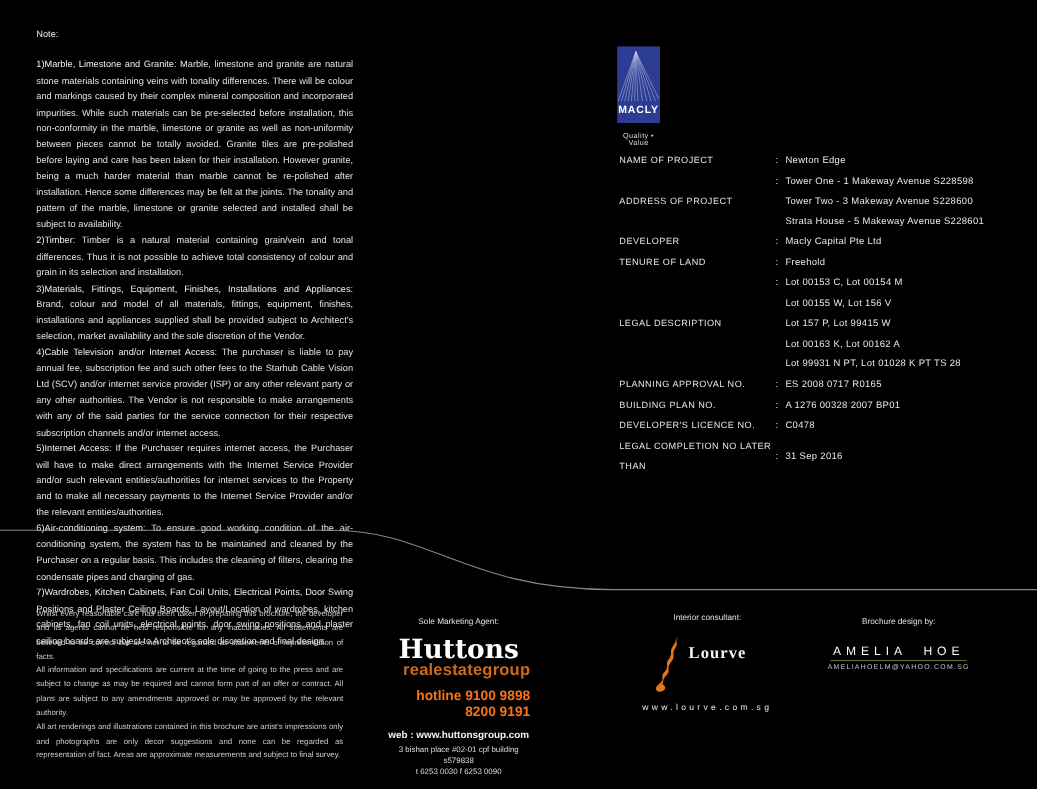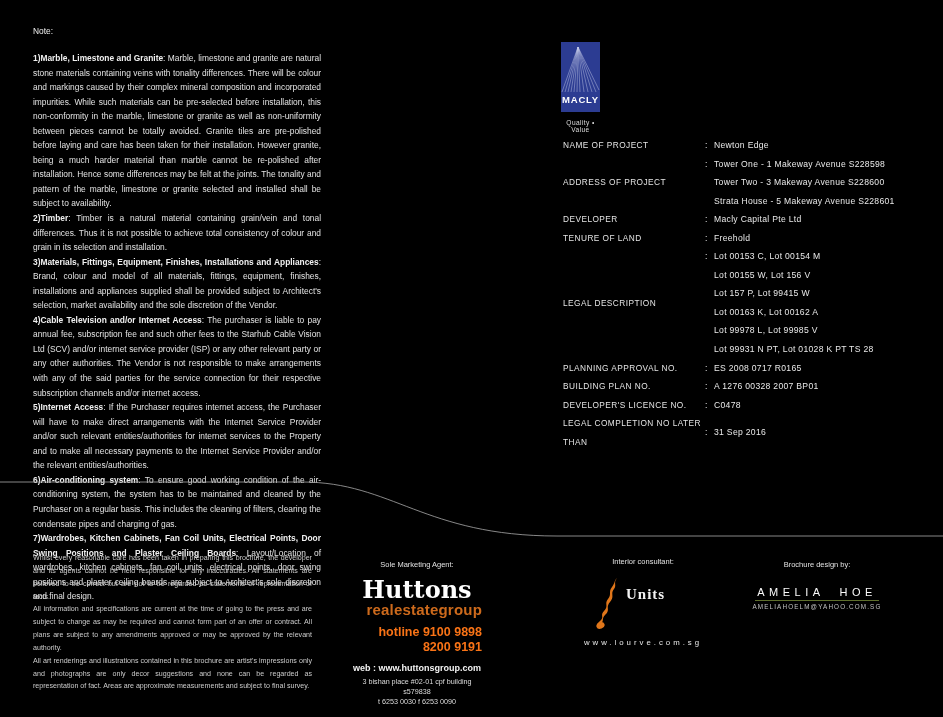--- a/index.html
+++ b/index.html
@@ -3,21 +3,21 @@
 <meta charset="utf-8">
 <style>
   html,body{margin:0;padding:0;background:#000;}
   #page{position:relative;width:943px;height:717px;background:#000;overflow:hidden;
         font-family:"Liberation Sans",sans-serif;color:#e6e6e6;}
 
   
   #notes{position:absolute;left:33px;top:26px;width:288px;}
   #note-heading{font-size:8.4px;margin:0 0 15px 0;color:#eee;}
   .note-item{margin:0;font-size:8.4px;line-height:14.55px;text-align:justify;color:#e3e3e3;}
-  .note-item b{font-weight:bold;color:#f0f0f0;}
+  .note-item b{font-weight:normal;color:#f0f0f0;}
 
   
   #macly{position:absolute;left:561px;top:42px;width:48px;text-align:left;}
   #macly-tagline{margin-top:3px;font-size:6.6px;letter-spacing:.4px;color:#ddd;width:39px;text-align:center;}
 
   
   #details{position:absolute;left:563px;top:136px;width:345px;}
   .detail-row{display:flex;align-items:center;}
   .detail-label{flex:0 0 142px;font-size:8.3px;letter-spacing:.45px;line-height:18.55px;color:#e4e4e4;}
   .detail-values{flex:1;}
@@ -125,21 +125,20 @@
             <div class="dv-line"><span class="dv-colon">:</span><span class="dv-text">Freehold</span></div>
           </div>
         </div>
         <div class="detail-row">
           <div class="detail-label">LEGAL DESCRIPTION</div>
           <div class="detail-values">
             <div class="dv-line"><span class="dv-colon">:</span><span class="dv-text">Lot 00153 C, Lot 00154 M</span></div>
             <div class="dv-line"><span class="dv-colon hide">:</span><span class="dv-text">Lot 00155 W, Lot 156 V</span></div>
             <div class="dv-line"><span class="dv-colon hide">:</span><span class="dv-text">Lot 157 P, Lot 99415 W</span></div>
             <div class="dv-line"><span class="dv-colon hide">:</span><span class="dv-text">Lot 00163 K, Lot 00162 A</span></div>
-            <div class="dv-line"><span class="dv-colon hide">:</span><span class="dv-text">Lot 99978 L, Lot 99985 V</span></div>
             <div class="dv-line"><span class="dv-colon hide">:</span><span class="dv-text">Lot 99931 N PT, Lot 01028 K PT TS 28</span></div>
           </div>
         </div>
         <div class="detail-row">
           <div class="detail-label">PLANNING APPROVAL NO.</div>
           <div class="detail-values">
             <div class="dv-line"><span class="dv-colon">:</span><span class="dv-text">ES 2008 0717 R0165</span></div>
           </div>
         </div>
         <div class="detail-row">
@@ -184,21 +183,21 @@
     <div id="huttons-tel">t 6253 0030   f 6253 0090</div>
   </div>
 
   <div id="interior">
     <p class="col-head">Interior consultant:</p>
     <div id="lourve-logo">
       <svg id="lourve-flame" width="26" height="52" viewBox="0 0 26 52">
         <path d="M21,0 C17,5 21,7 18,11 C14,16 19,18 14,24 C9,30 15,31 9,37 C5,41 9,43 4,46 C2,47.5 1,48.5 2,50 C-1,47 3,44 5,42 C8,39 4,37 8,33 C13,28 8,26 12,21 C16,16 12,14 16,9 C19,5 18,3 21,0 Z" fill="#e0761a"></path>
         <ellipse cx="4.5" cy="47.5" rx="4.2" ry="3.2" transform="rotate(-20 4.5 47.5)" fill="#e0761a"></ellipse>
       </svg>
-      <span id="lourve-name">Units</span>
+      <span id="lourve-name">Lourve</span>
     </div>
     <div id="lourve-web">www.lourve.com.sg</div>
   </div>
 
   <div id="design">
     <p class="col-head">Brochure design by:</p>
     <div id="designer-name">AMELIA HOE</div>
     <div id="designer-rule" style="background-color: rgb(95, 111, 45);"></div>
     <div id="designer-email">AMELIAHOELM@YAHOO.COM.SG</div>
   </div>

